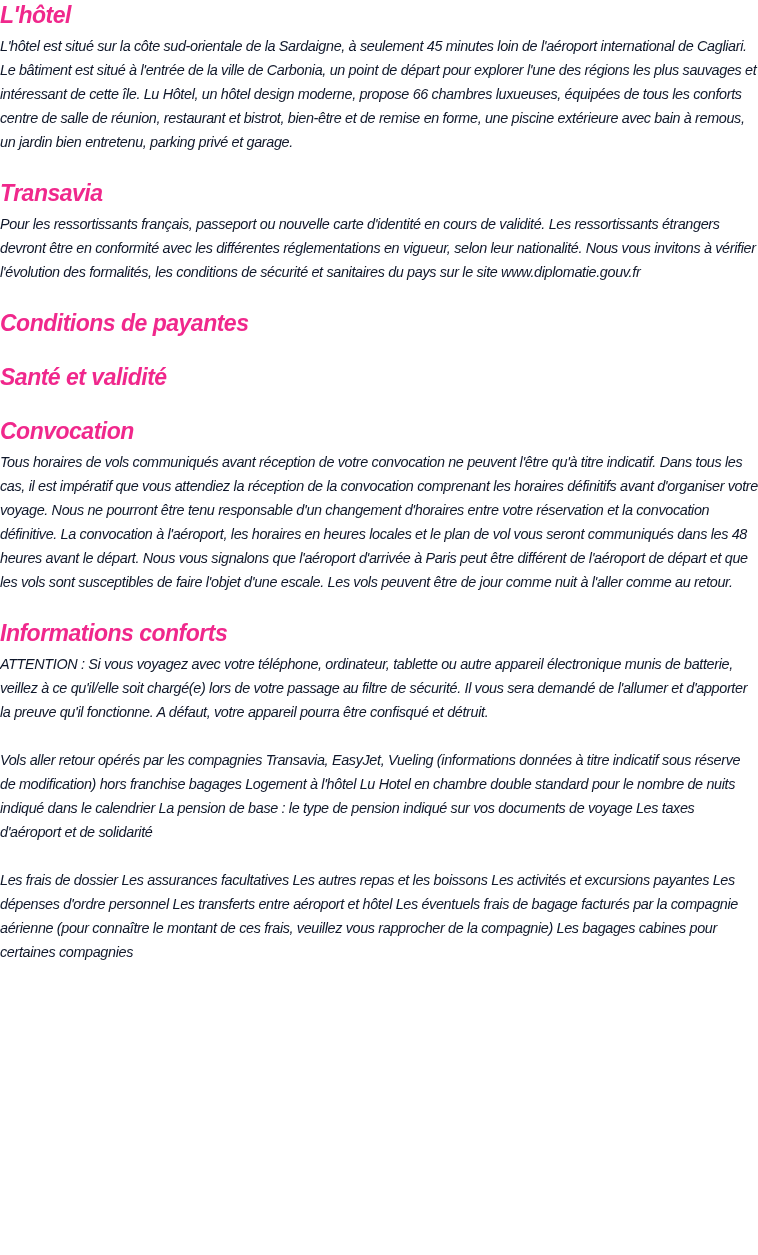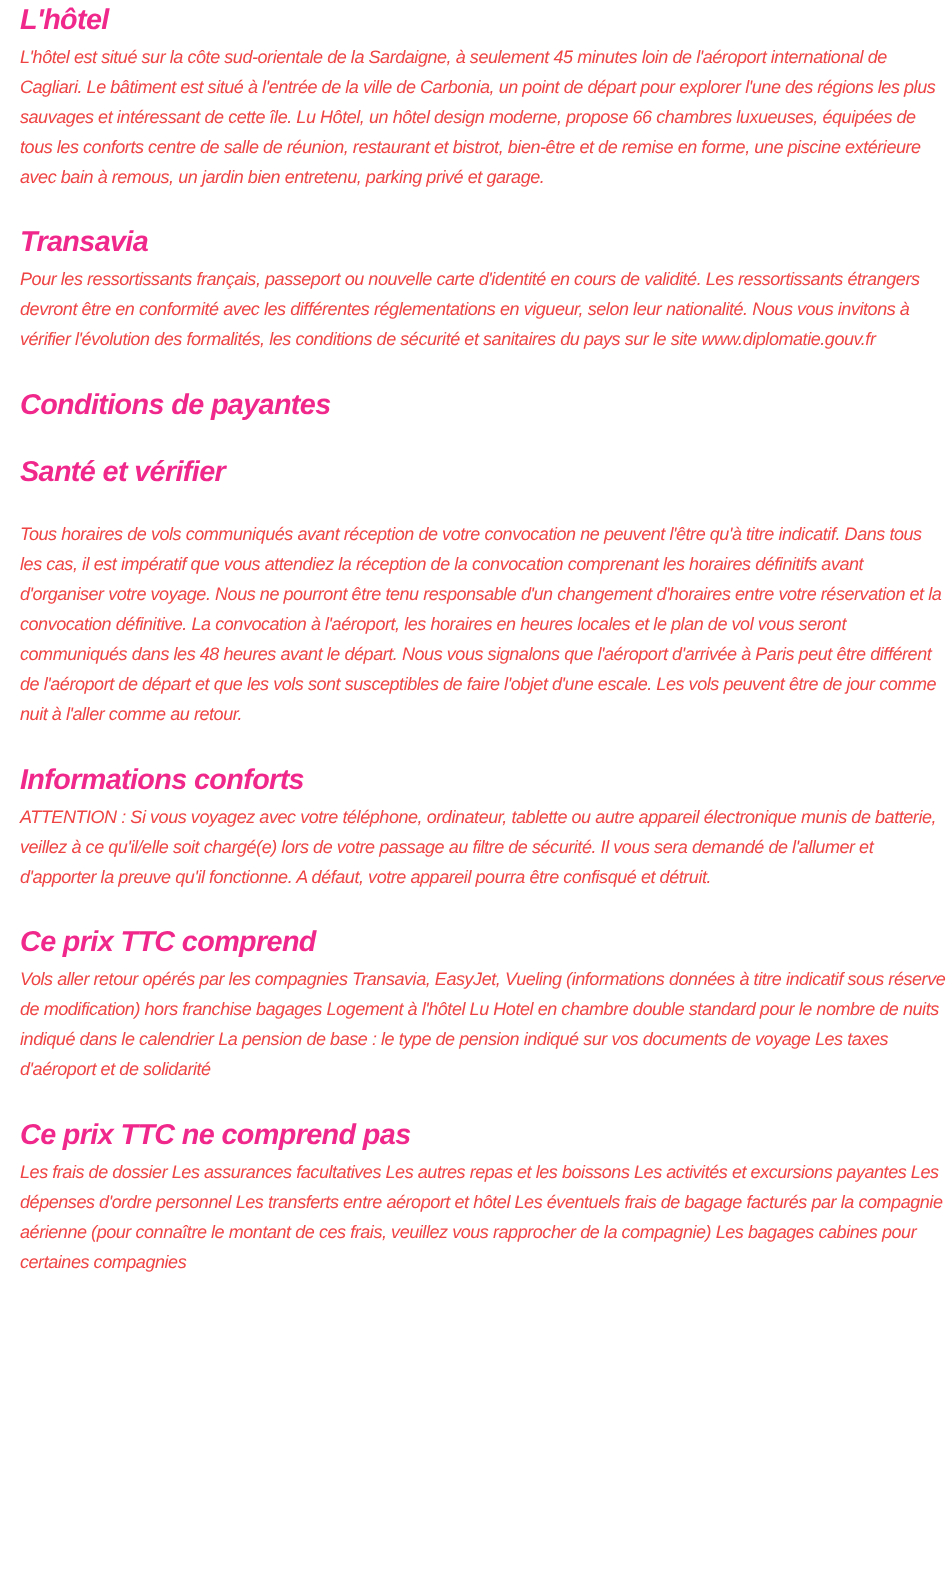--- a/index.html
+++ b/index.html
@@ -10,41 +10,41 @@
     body {
       width: 758px;
       height: 1255px;
       overflow: hidden;
       font-family: "Liberation Sans", sans-serif;
     }
     .page {
       padding: 0;
     }
     .section {
-      margin: 0 0 24px 16px;
+      margin: 0 0 24px 0;
     }
     .section h2 {
       margin: 0;
       padding: 0;
       font-family: "Liberation Sans", sans-serif;
       font-style: italic;
       font-weight: bold;
       font-size: 23px;
       line-height: 30px;
       letter-spacing: -0.5px;
       color: #f0288c;
     }
     .section p {
       margin: 4px 0 0 0;
       font-family: "Liberation Sans", sans-serif;
       font-style: italic;
       font-size: 14.4px;
       line-height: 24px;
       letter-spacing: -0.35px;
-      color: #ef4444;
+      color: #0f172a;
     }
   </style>
 </head>
 <body>
 
 <div class="page">
 
   <div class="section">
     <h2>L'hôtel</h2>
     <p>L'hôtel est situé sur la côte sud-orientale de la Sardaigne, à seulement 45 minutes loin de l'aéroport international de Cagliari. Le bâtiment est situé à l'entrée de la ville de Carbonia, un point de départ pour explorer l'une des régions les plus sauvages et intéressant de cette île. Lu Hôtel, un hôtel design moderne, propose 66 chambres luxueuses, équipées de tous les conforts centre de salle de réunion, restaurant et bistrot, bien-être et de remise en forme, une piscine extérieure avec bain à remous, un jardin bien entretenu, parking privé et garage.</p>
@@ -53,35 +53,34 @@
   <div class="section">
     <h2>Transavia</h2>
     <p>Pour les ressortissants français, passeport ou nouvelle carte d'identité en cours de validité. Les ressortissants étrangers devront être en conformité avec les différentes réglementations en vigueur, selon leur nationalité. Nous vous invitons à vérifier l'évolution des formalités, les conditions de sécurité et sanitaires du pays sur le site www.diplomatie.gouv.fr</p>
   </div>
 
   <div class="section">
     <h2>Conditions de payantes</h2>
   </div>
 
   <div class="section">
-    <h2>Santé et vérifier</h2>
+    <h2>Santé et validité</h2>
   </div>
 
   <div class="section">
+    <h2>Convocation</h2>
     <p>Tous horaires de vols communiqués avant réception de votre convocation ne peuvent l'être qu'à titre indicatif. Dans tous les cas, il est impératif que vous attendiez la réception de la convocation comprenant les horaires définitifs avant d'organiser votre voyage. Nous ne pourront être tenu responsable d'un changement d'horaires entre votre réservation et la convocation définitive. La convocation à l'aéroport, les horaires en heures locales et le plan de vol vous seront communiqués dans les 48 heures avant le départ. Nous vous signalons que l'aéroport d'arrivée à Paris peut être différent de l'aéroport de départ et que les vols sont susceptibles de faire l'objet d'une escale. Les vols peuvent être de jour comme nuit à l'aller comme au retour.</p>
   </div>
 
   <div class="section">
     <h2>Informations conforts</h2>
     <p>ATTENTION : Si vous voyagez avec votre téléphone, ordinateur, tablette ou autre appareil électronique munis de batterie, veillez à ce qu'il/elle soit chargé(e) lors de votre passage au filtre de sécurité. Il vous sera demandé de l'allumer et d'apporter la preuve qu'il fonctionne. A défaut, votre appareil pourra être confisqué et détruit.</p>
   </div>
 
   <div class="section">
-    <h2>Ce prix TTC comprend</h2>
     <p>Vols aller retour opérés par les compagnies Transavia, EasyJet, Vueling (informations données à titre indicatif sous réserve de modification) hors franchise bagages Logement à l'hôtel Lu Hotel en chambre double standard pour le nombre de nuits indiqué dans le calendrier La pension de base : le type de pension indiqué sur vos documents de voyage Les taxes d'aéroport et de solidarité</p>
   </div>
 
   <div class="section">
-    <h2>Ce prix TTC ne comprend pas</h2>
     <p>Les frais de dossier Les assurances facultatives Les autres repas et les boissons Les activités et excursions payantes Les dépenses d'ordre personnel Les transferts entre aéroport et hôtel Les éventuels frais de bagage facturés par la compagnie aérienne (pour connaître le montant de ces frais, veuillez vous rapprocher de la compagnie) Les bagages cabines pour certaines compagnies</p>
   </div>
 
 </div>
 
 </body></html>

